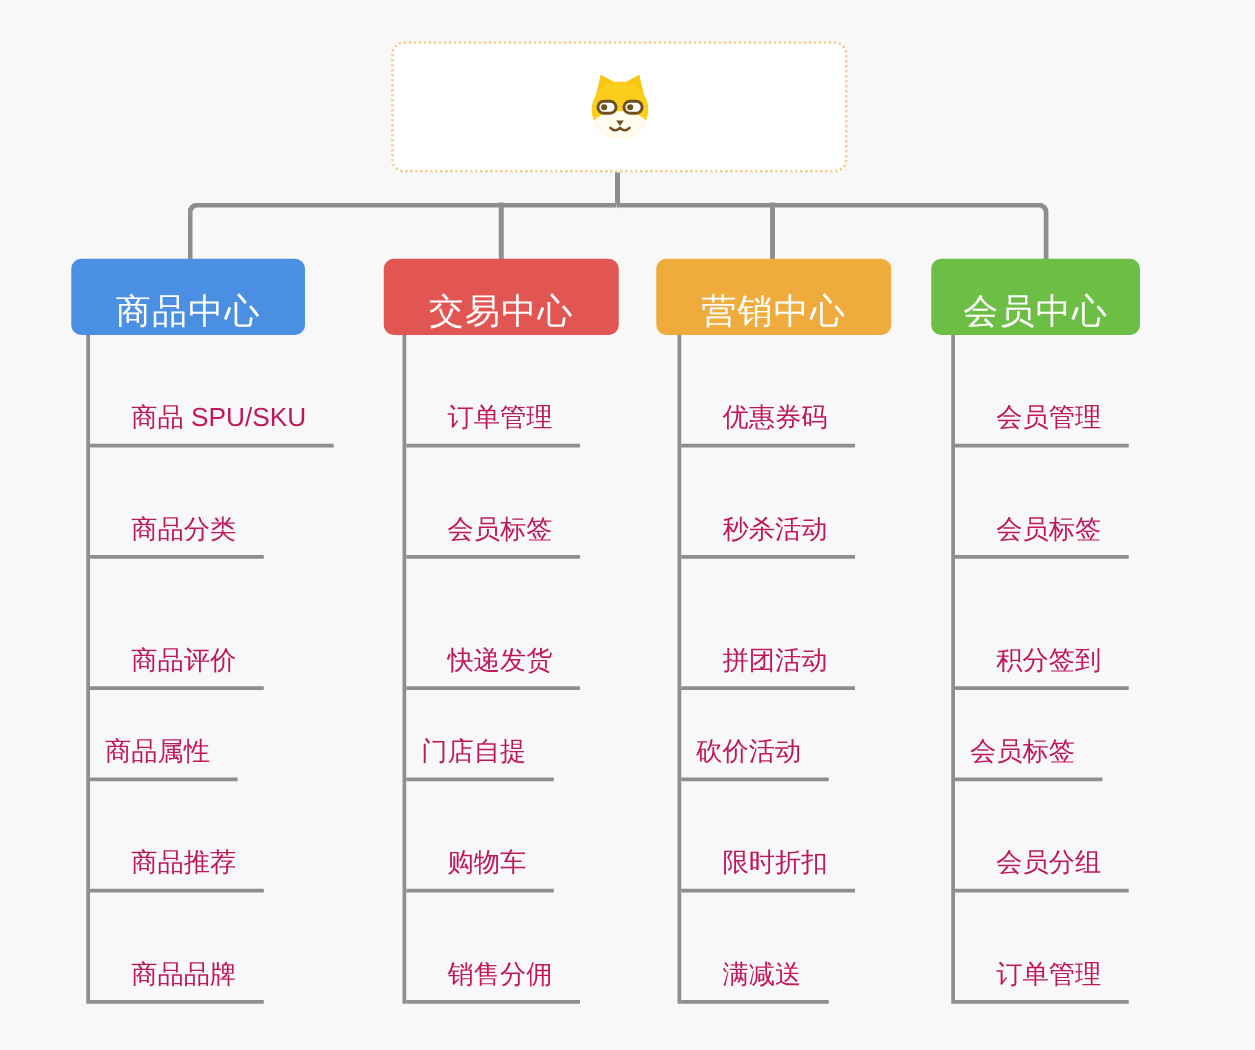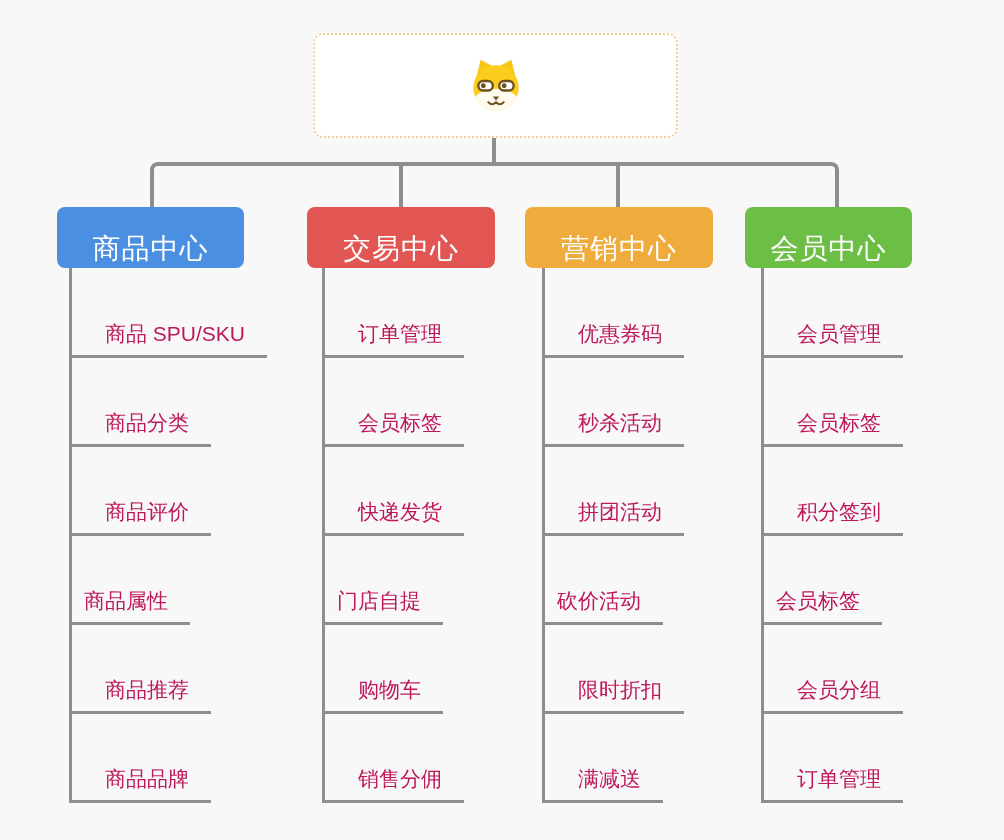--- a/index.html
+++ b/index.html
@@ -75,21 +75,21 @@
     box-sizing:border-box;
     height:44px;
     width:max-content;
     padding:0 22px 7px 33px;
     border-bottom:3px solid #8e8e8e;
     display:flex;align-items:flex-end;
     font-size:21px;color:#be185d;
     white-space:nowrap;
     cursor:pointer;
   }
-  .k0{top:46px;}.k1{top:135px;}.k2{top:224px;font-family:Liberation Serif, serif;}.k3{top:313px;padding-left:12px;}.k4{top:402px;}.k5{top:491px;}
+  .k0{top:46px;}.k1{top:135px;}.k2{top:240px;font-family:Liberation Serif, serif;}.k3{top:313px;padding-left:12px;}.k4{top:402px;}.k5{top:491px;}
 </style>
 </head>
 <body>
 
 <div class="canvas">
 
   <div class="root-node">
     <svg class="root-icon" viewBox="0 0 64 64" width="58" height="58" aria-hidden="true">
       <defs>
           <clipPath id="headClip">

